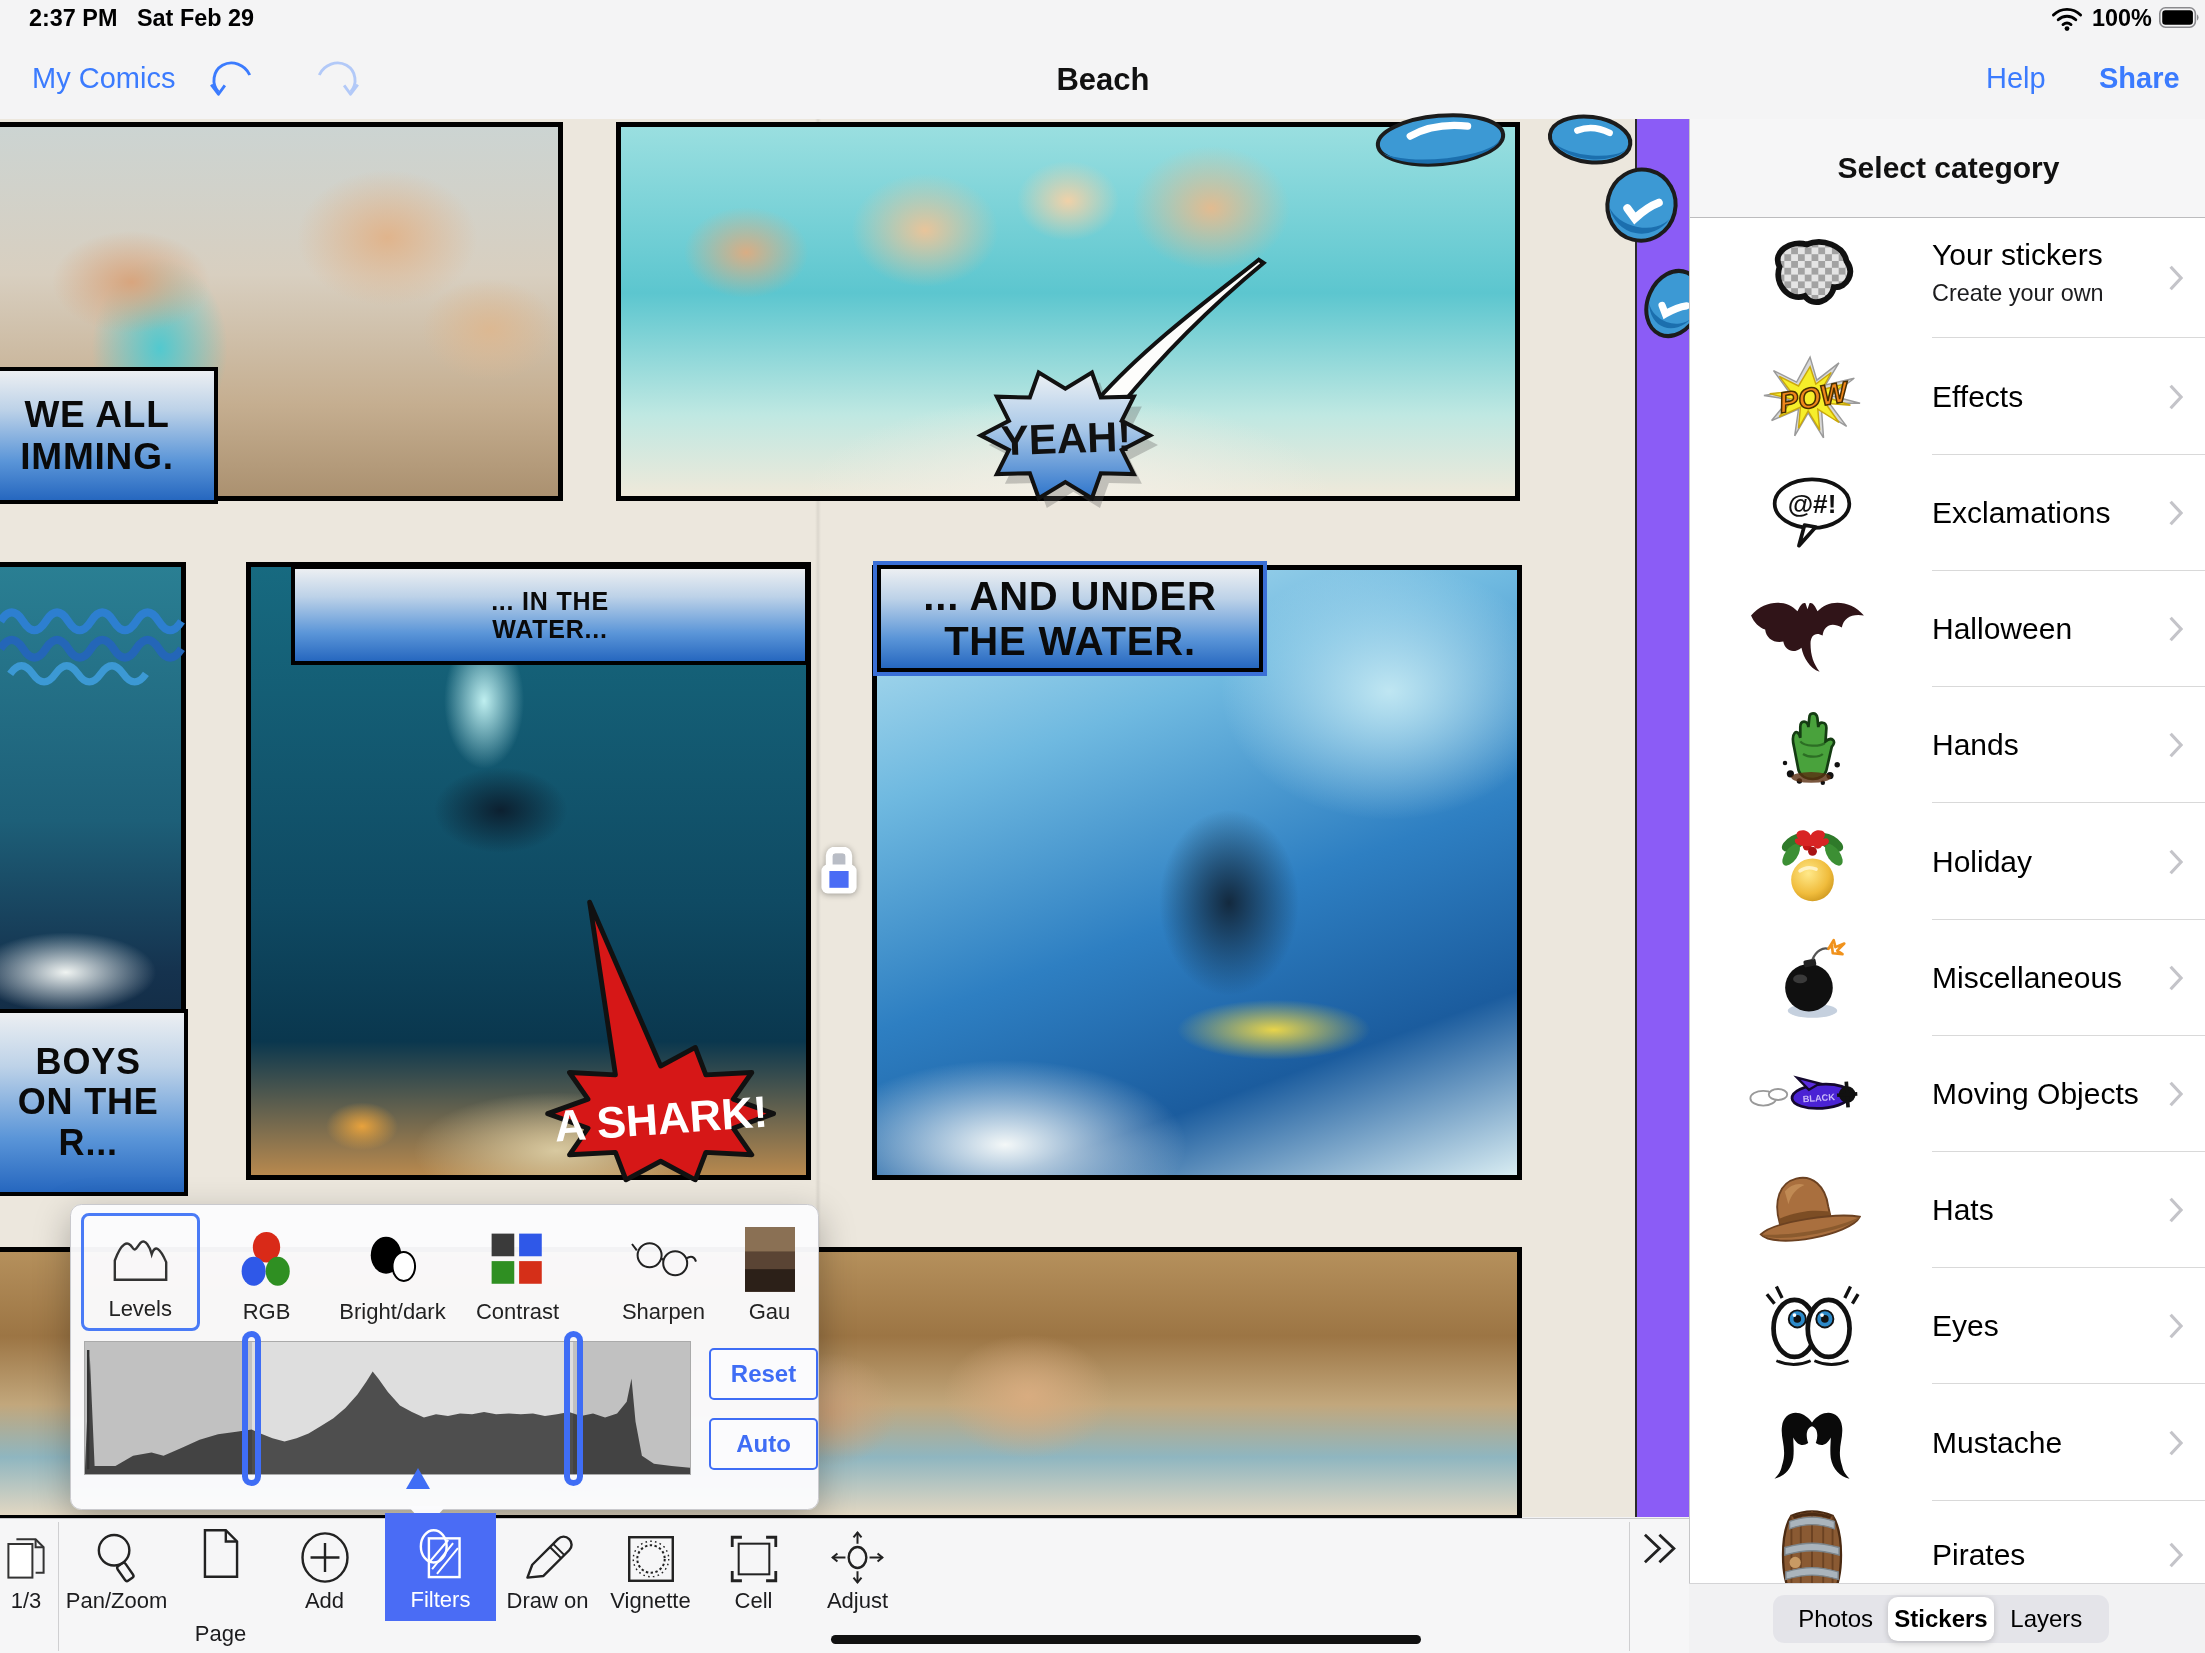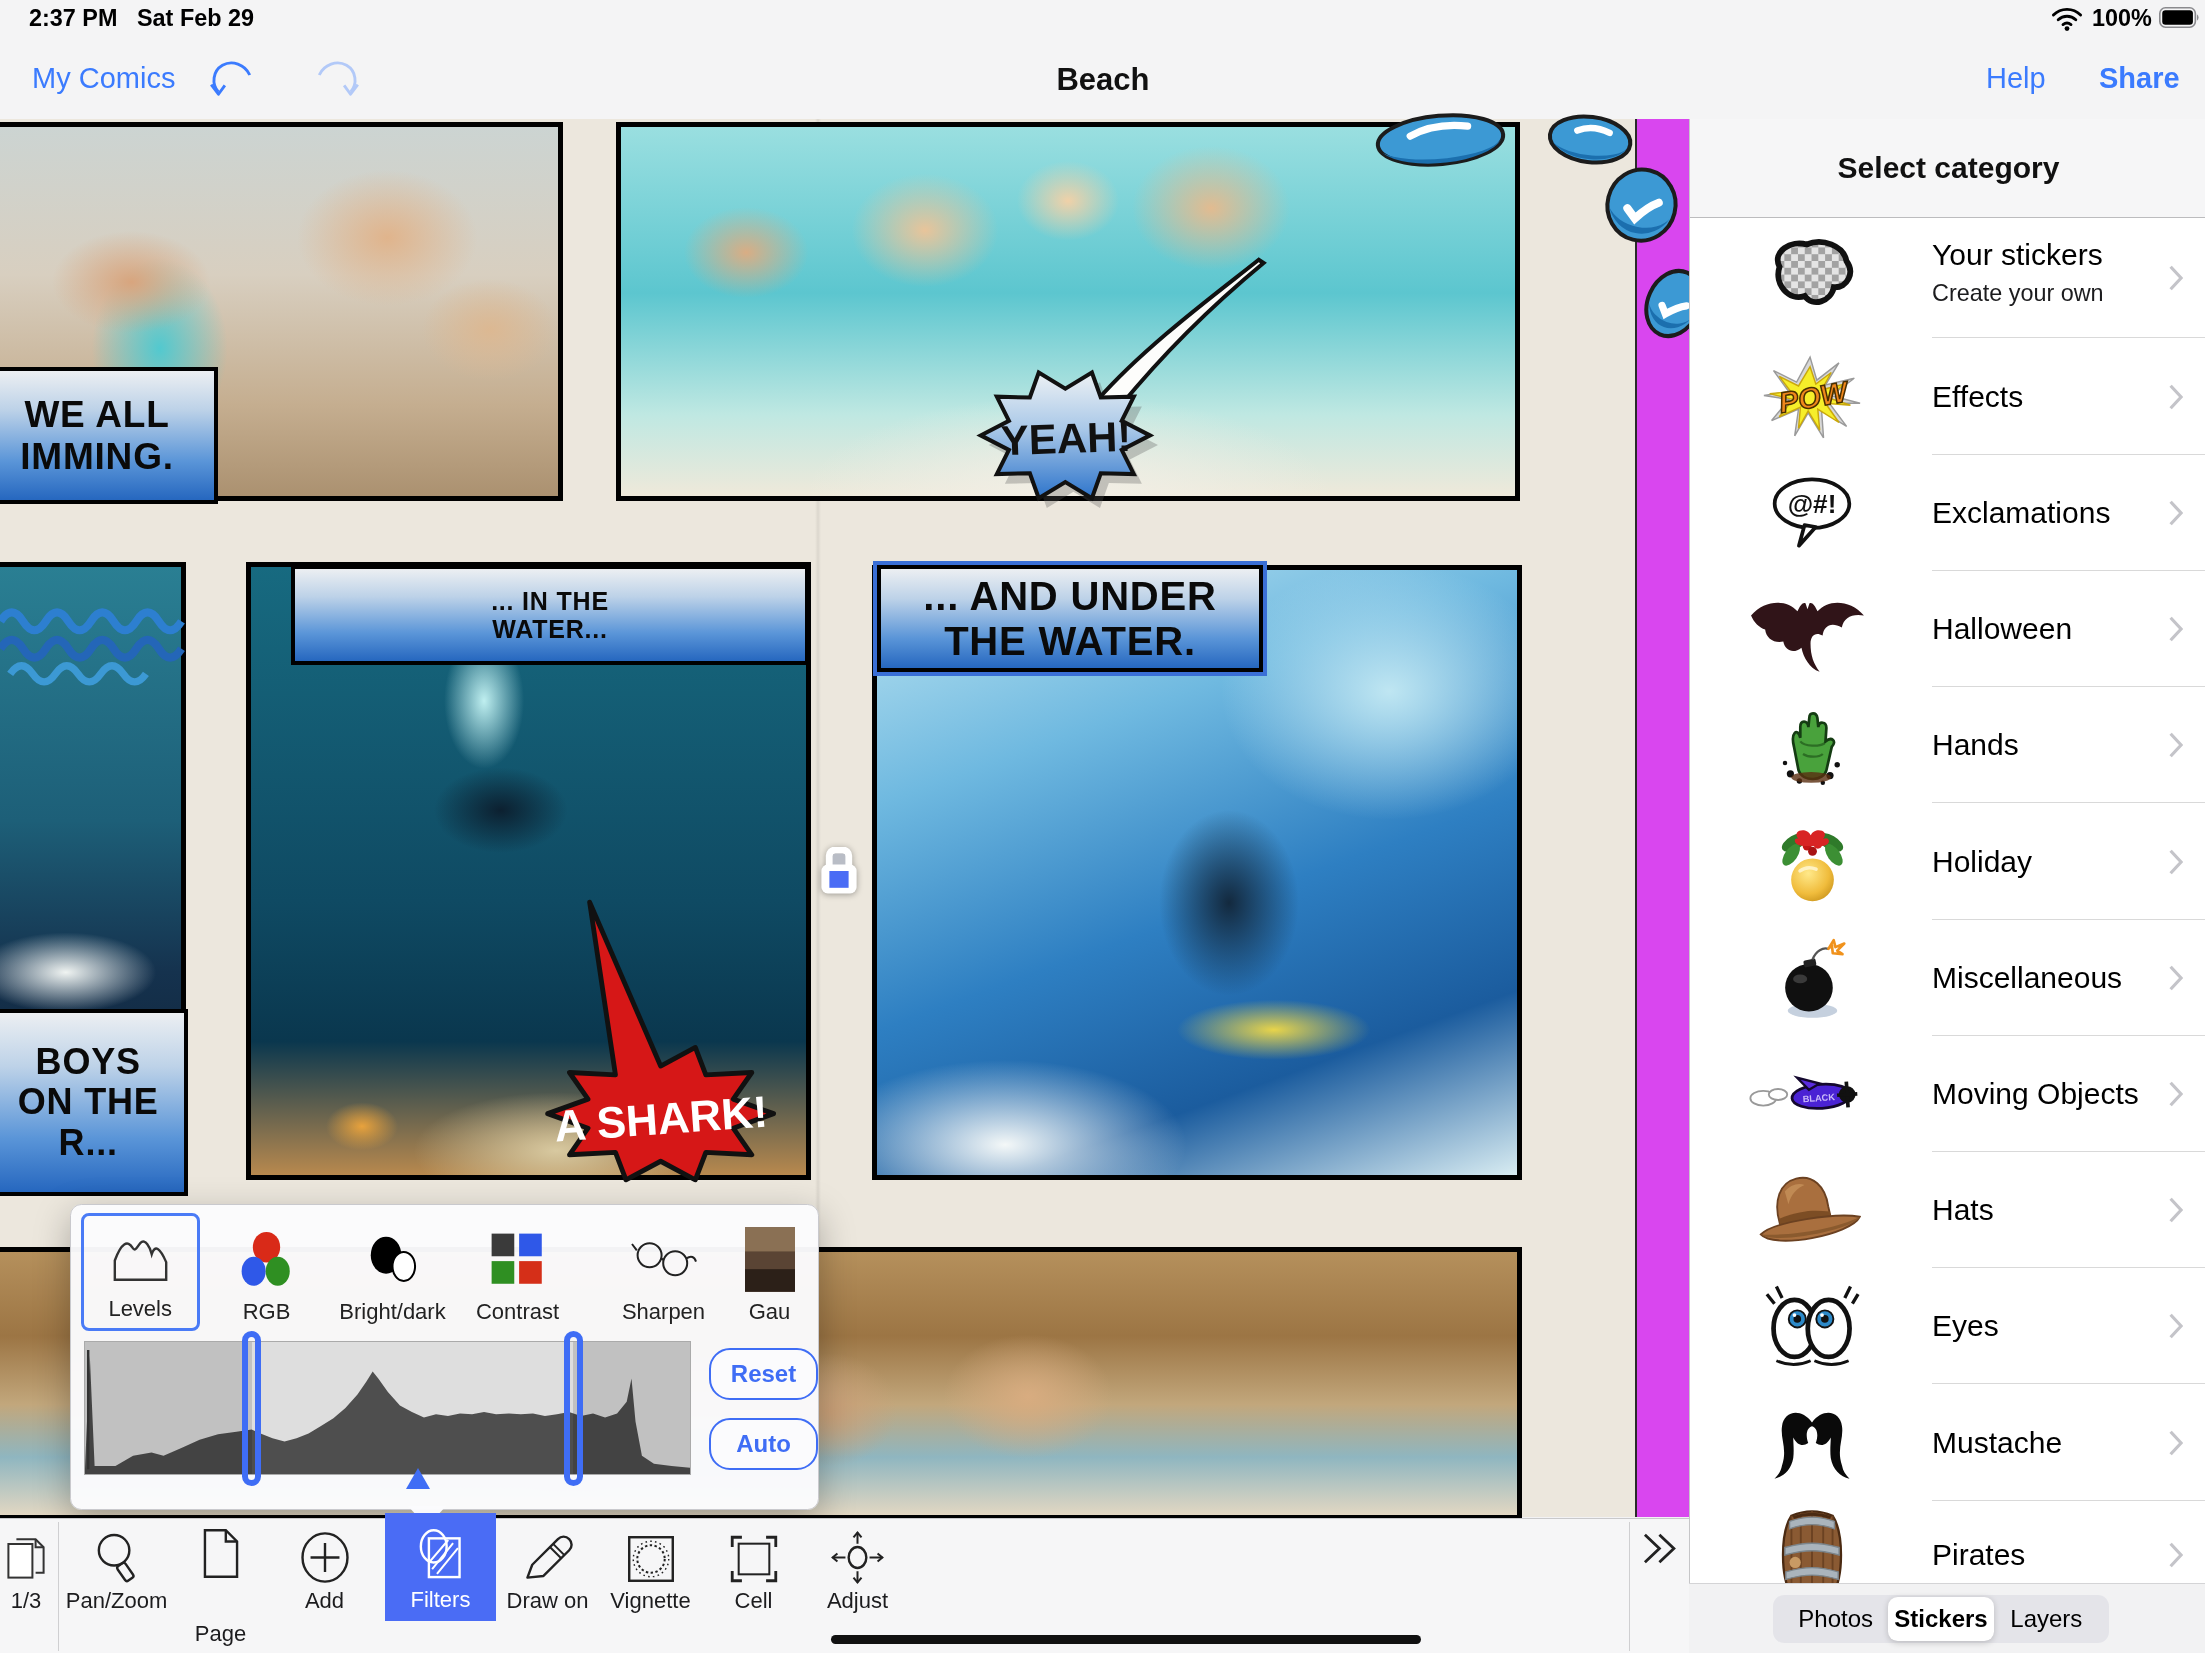--- a/index.html
+++ b/index.html
@@ -6,21 +6,21 @@
   #screen{position:relative;width:2205px;height:1653px;overflow:hidden;background:#f2f2f4;}
   .abs{position:absolute;}
   
   #statusbar{left:0;top:0;width:2205px;height:36px;background:#f4f4f5;}
   .status-text{font-size:23.4px;font-weight:600;color:#000;}
   #navbar{left:0;top:36px;width:2205px;height:84px;background:#f4f4f5;}
   .navlink{font-size:29px;color:#3b7bfe;}
   .navlink.bold{font-weight:700;}
   #nav-title{font-size:31px;font-weight:700;color:#111;}
   
-  #canvas{left:0;top:119px;width:1689px;height:1398px;background:#d946ef;}
+  #canvas{left:0;top:119px;width:1689px;height:1398px;background:#8b5cf6;}
   #paper{left:0;top:0;width:1636px;height:1398px;background:#ece7dd;}
   #paper-edge{left:1635px;top:0;width:2.4px;height:1398px;background:#2b2b2b;}
   #paper-fold{left:815px;top:0;width:5.7px;height:1398px;background:linear-gradient(90deg,transparent,rgba(0,0,0,.07),transparent);}
   .panel{position:absolute;border:5.7px solid #000;box-sizing:border-box;}
   .caption{position:absolute;border:4.8px solid #000;box-sizing:border-box;
     background:linear-gradient(180deg,#eceff2 0%,#bdd2e8 30%,#5a95d8 70%,#2667bf 100%);
     display:flex;flex-direction:column;align-items:center;justify-content:center;
     font-weight:800;color:#0a0a0a;text-align:center;letter-spacing:0.8px;}
   .caption div{line-height:1.12;}
   .bubble-text{position:absolute;font-weight:800;color:#111;text-align:center;}
@@ -33,21 +33,21 @@
     align-items:center;justify-content:flex-end;padding-bottom:6.5px;box-sizing:border-box;border-radius:8px;}
   .filter-item.selected{border:3.2px solid #4a7bf6;}
   .filter-label{font-size:22px;color:#222;margin-top:4.8px;white-space:nowrap;}
   .filter-glyph{height:68px;display:flex;align-items:center;justify-content:center;}
   #histo-wrap{left:13px;top:136px;width:607px;height:134px;background:#dedede;border:0.8px solid #aaa;box-sizing:border-box;}
   .histo-shade{position:absolute;top:0;height:100%;background:rgba(0,0,0,.13);}
   .level-slider{position:absolute;top:-11.3px;width:19.4px;height:155px;border:6.5px solid #3f6df5;border-radius:11.3px;
     box-sizing:border-box;background:transparent;}
   #gamma-pointer{position:absolute;bottom:-14.5px;width:0;height:0;border-left:12px solid transparent;
     border-right:12px solid transparent;border-bottom:21px solid #3f6df5;}
-  .popup-btn{position:absolute;left:638px;width:105px;height:48px;border:2px solid #3f6df5;border-radius:21px;
+  .popup-btn{position:absolute;left:638px;width:105px;height:48px;border:2px solid #3f6df5;border-radius:5px;
     color:#3f6df5;font-size:24px;font-weight:600;display:flex;align-items:center;justify-content:center;background:#fbfbfd;}
   
   #toolbar{left:0;top:1518px;width:1689px;height:136px;background:#f6f6f7;border-top:0.8px solid #c9c9cb;}
   .tb-item{position:absolute;top:6.5px;width:103px;height:121px;display:flex;flex-direction:column;align-items:center;}
   .tb-icon{height:58px;display:flex;align-items:flex-end;justify-content:center;}
   .tb-label{font-size:22px;color:#1c1c1e;margin-top:4.8px;white-space:nowrap;}
   .tb-item.selected{background:#4a6cf5;border-radius:0;top:-6.5px;height:97px;padding-top:11.3px;}
   .tb-item.selected .tb-label{color:#fff;}
   .tb-divider{position:absolute;top:3.2px;width:0.8px;height:129px;background:#cfcfd1;}
   #home-indicator{left:831px;top:1635px;width:590px;height:9px;border-radius:4.8px;background:#111;}

